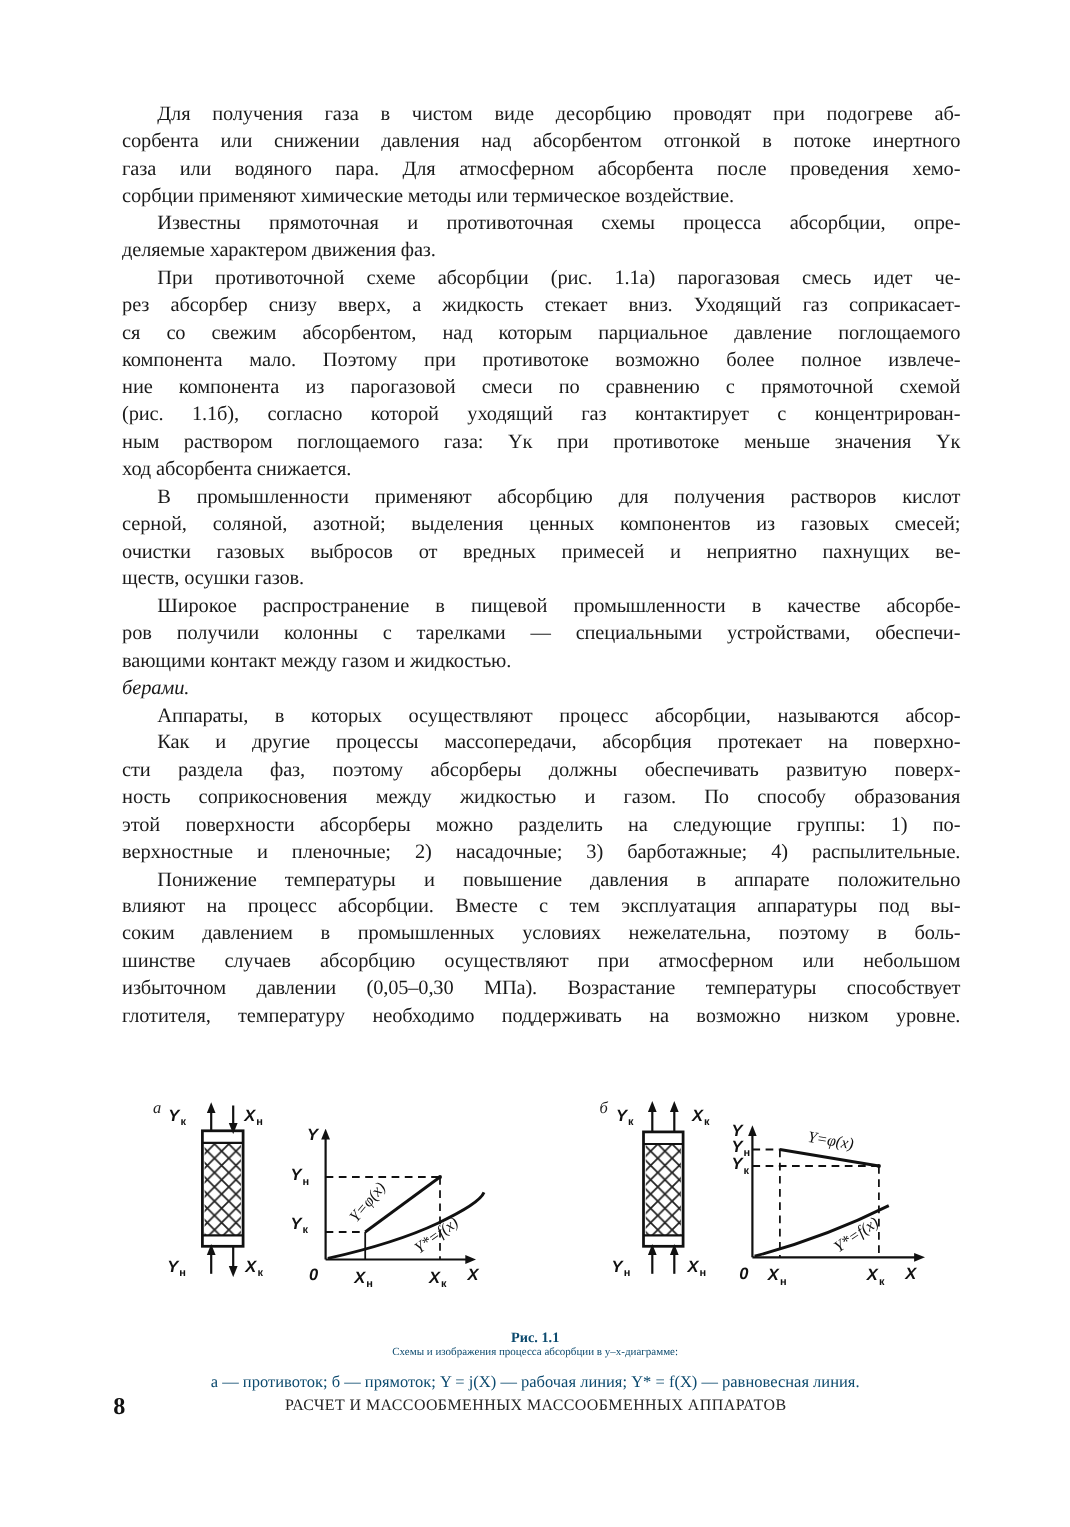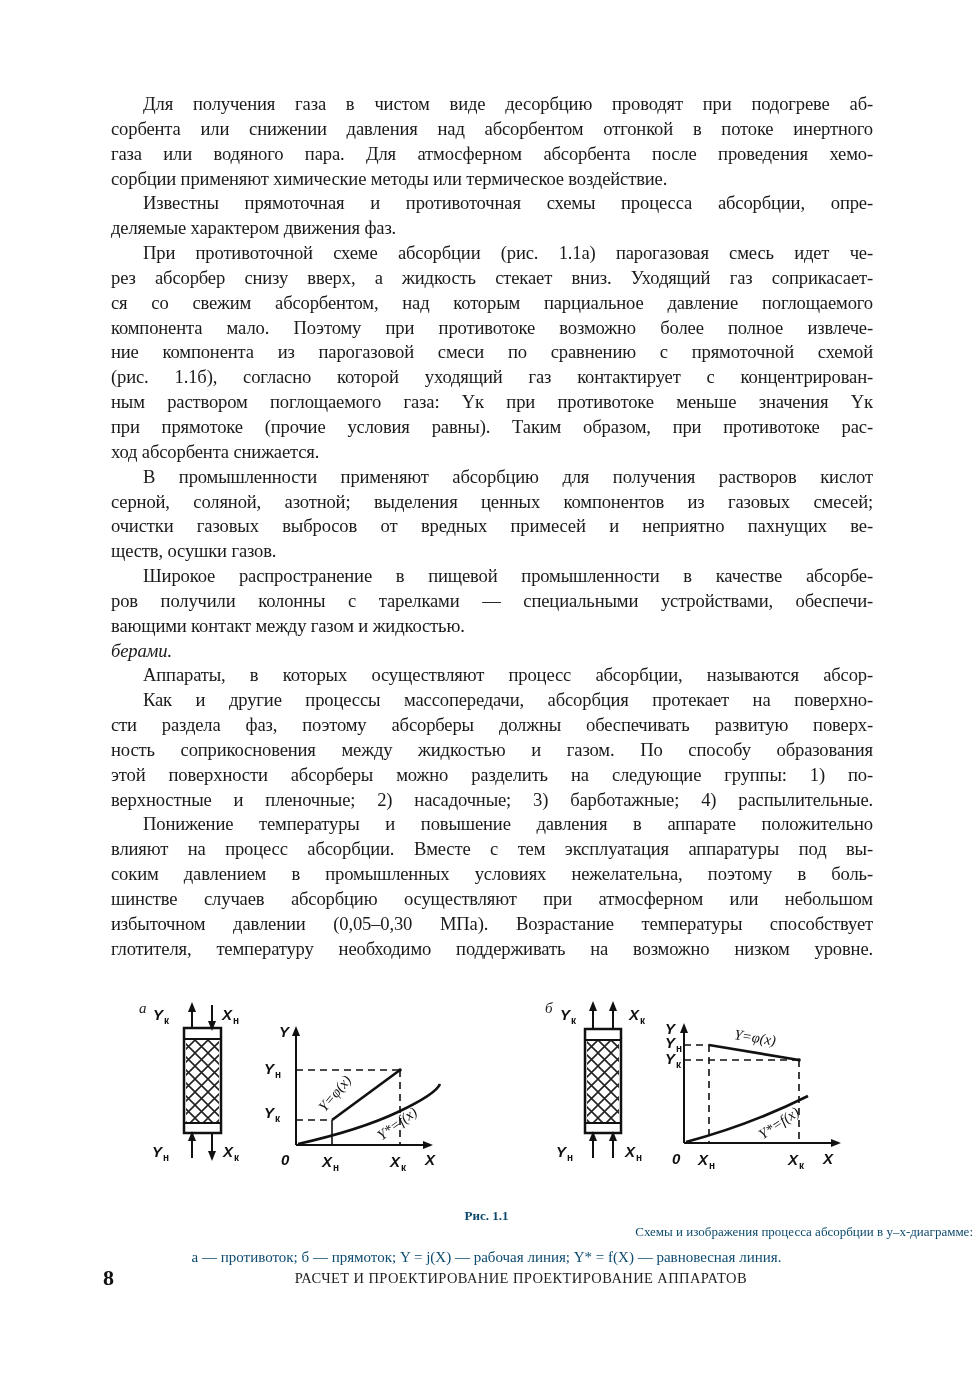--- a/index.html
+++ b/index.html
@@ -1,31 +1,31 @@
 <!DOCTYPE html>
 <html><head>
 <meta charset="utf-8">
 <style>
   html, body { margin: 0; padding: 0; background: #ffffff; }
   body { width: 973px; height: 1388px; position: relative; overflow: hidden; font-family: "Liberation Serif", "DejaVu Serif", serif; color: #1a1a1a; }
-  #page { position: absolute; left: 0; top: 0; width: 815px; height: 1388px; padding-left: 32px; }
+  #page { position: absolute; left: 0; top: 0; width: 815px; height: 1388px; }
   .text-block { position: absolute; left: 111px; top: 92px; width: 762px; }
   .line { font-size: 18.6px; height: 24.85px; line-height: 24.85px; white-space: nowrap; text-align: justify; text-align-last: justify; letter-spacing: -0.15px; }
   .line.first { padding-left: 32px; }
   .line.last { text-align-last: left; }
   i, .it { font-style: italic; }
   .figure { position: absolute; left: 0; top: 0; width: 973px; height: 1388px; pointer-events: none; }
   .figure svg { position: absolute; left: 0; top: 0; }
   .fig-label { position: absolute; font-family: "Liberation Sans", "DejaVu Sans", sans-serif; font-weight: bold; font-style: italic; font-size: 15px; color: #111; white-space: nowrap; }
   .fig-label .s { font-size: 10px; font-style: normal; font-weight: bold; vertical-align: -4px; margin-left: 1px; }
   .panel-letter { position: absolute; font-family: "Liberation Serif", serif; font-style: italic; font-size: 15px; color: #222; }
   .curve-label { position: absolute; font-family: "Liberation Serif", serif; font-style: italic; font-size: 14.5px; color: #111; white-space: nowrap; transform-origin: left bottom; }
   .caption { position: absolute; left: 0; width: 973px; text-align: center; font-family: "Liberation Serif", serif; color: #0c4a6e; margin-top: 28px; }
   .caption-title { top: 1180px; font-weight: bold; font-size: 13px; }
-  .caption-sub { top: 1196px; font-size: 13px; text-align: right; }
+  .caption-sub { top: 1196px; font-size: 10px; }
   .caption-legend { top: 1221px; font-size: 15px; }
   .footer-page { position: absolute; left: 103px; top: 1265px; font-family: "Liberation Serif", serif; font-weight: bold; font-size: 22px; color: #111; }
   .footer-title { position: absolute; right: 100px; top: 1270px; font-family: "Liberation Serif", serif; font-size: 14.5px; letter-spacing: 0.4px; color: #222; }
 </style>
 </head>
 <body>
 
 <div id="page">
 
   <div class="text-block">
@@ -43,21 +43,20 @@
     </div>
 
     <div>
       <div class="line first">При противоточной схеме абсорбции (рис. 1.1а) парогазовая смесь идет че-</div>
       <div class="line">рез абсорбер снизу вверх, а жидкость стекает вниз. Уходящий газ соприкасает-</div>
       <div class="line">ся со свежим абсорбентом, над которым парциальное давление поглощаемого</div>
       <div class="line">компонента мало. Поэтому при противотоке возможно более полное извлече-</div>
       <div class="line">ние компонента из парогазовой смеси по сравнению с прямоточной схемой</div>
       <div class="line">(рис. 1.1б), согласно которой уходящий газ контактирует с концентрирован-</div>
       <div class="line">ным раствором поглощаемого газа: Yк при противотоке меньше значения Yк</div>
-      <div class="line">при прямотоке (прочие условия равны). Таким образом, при противотоке рас-</div>
       <div class="line last">ход абсорбента снижается.</div>
     </div>
 
     <div>
       <div class="line first">В промышленности применяют абсорбцию для получения растворов кислот</div>
       <div class="line">серной, соляной, азотной; выделения ценных компонентов из газовых смесей;</div>
       <div class="line">очистки газовых выбросов от вредных примесей и неприятно пахнущих ве-</div>
       <div class="line last">ществ, осушки газов.</div>
     </div>
 
@@ -191,14 +190,14 @@
 
     <span class="curve-label" style="left:733px; top:1026px; transform: rotate(9deg);">Y=φ(x)</span>
     <span class="curve-label" style="left:765px; top:1126px; transform: rotate(-34deg);">Y*=f(x)</span>
   </div>
 
   <div class="caption caption-title">Рис. 1.1</div>
   <div class="caption caption-sub">Схемы и изображения процесса абсорбции в y–x-диаграмме:</div>
   <div class="caption caption-legend">а — противоток; б — прямоток; Y = j(X) — рабочая линия; Y* = f(X) — равновесная линия.</div>
 
   <div class="footer-page">8</div>
-  <div class="footer-title">РАСЧЕТ И ПРОЕКТИРОВАНИЕ ПРОЕКТИРОВАНИЕ АППАРАТОВ</div>
+  <div class="footer-title">РАСЧЕТ И МАССООБМЕННЫХ МАССООБМЕННЫХ АППАРАТОВ</div>
 </div>
 
 </body></html>

